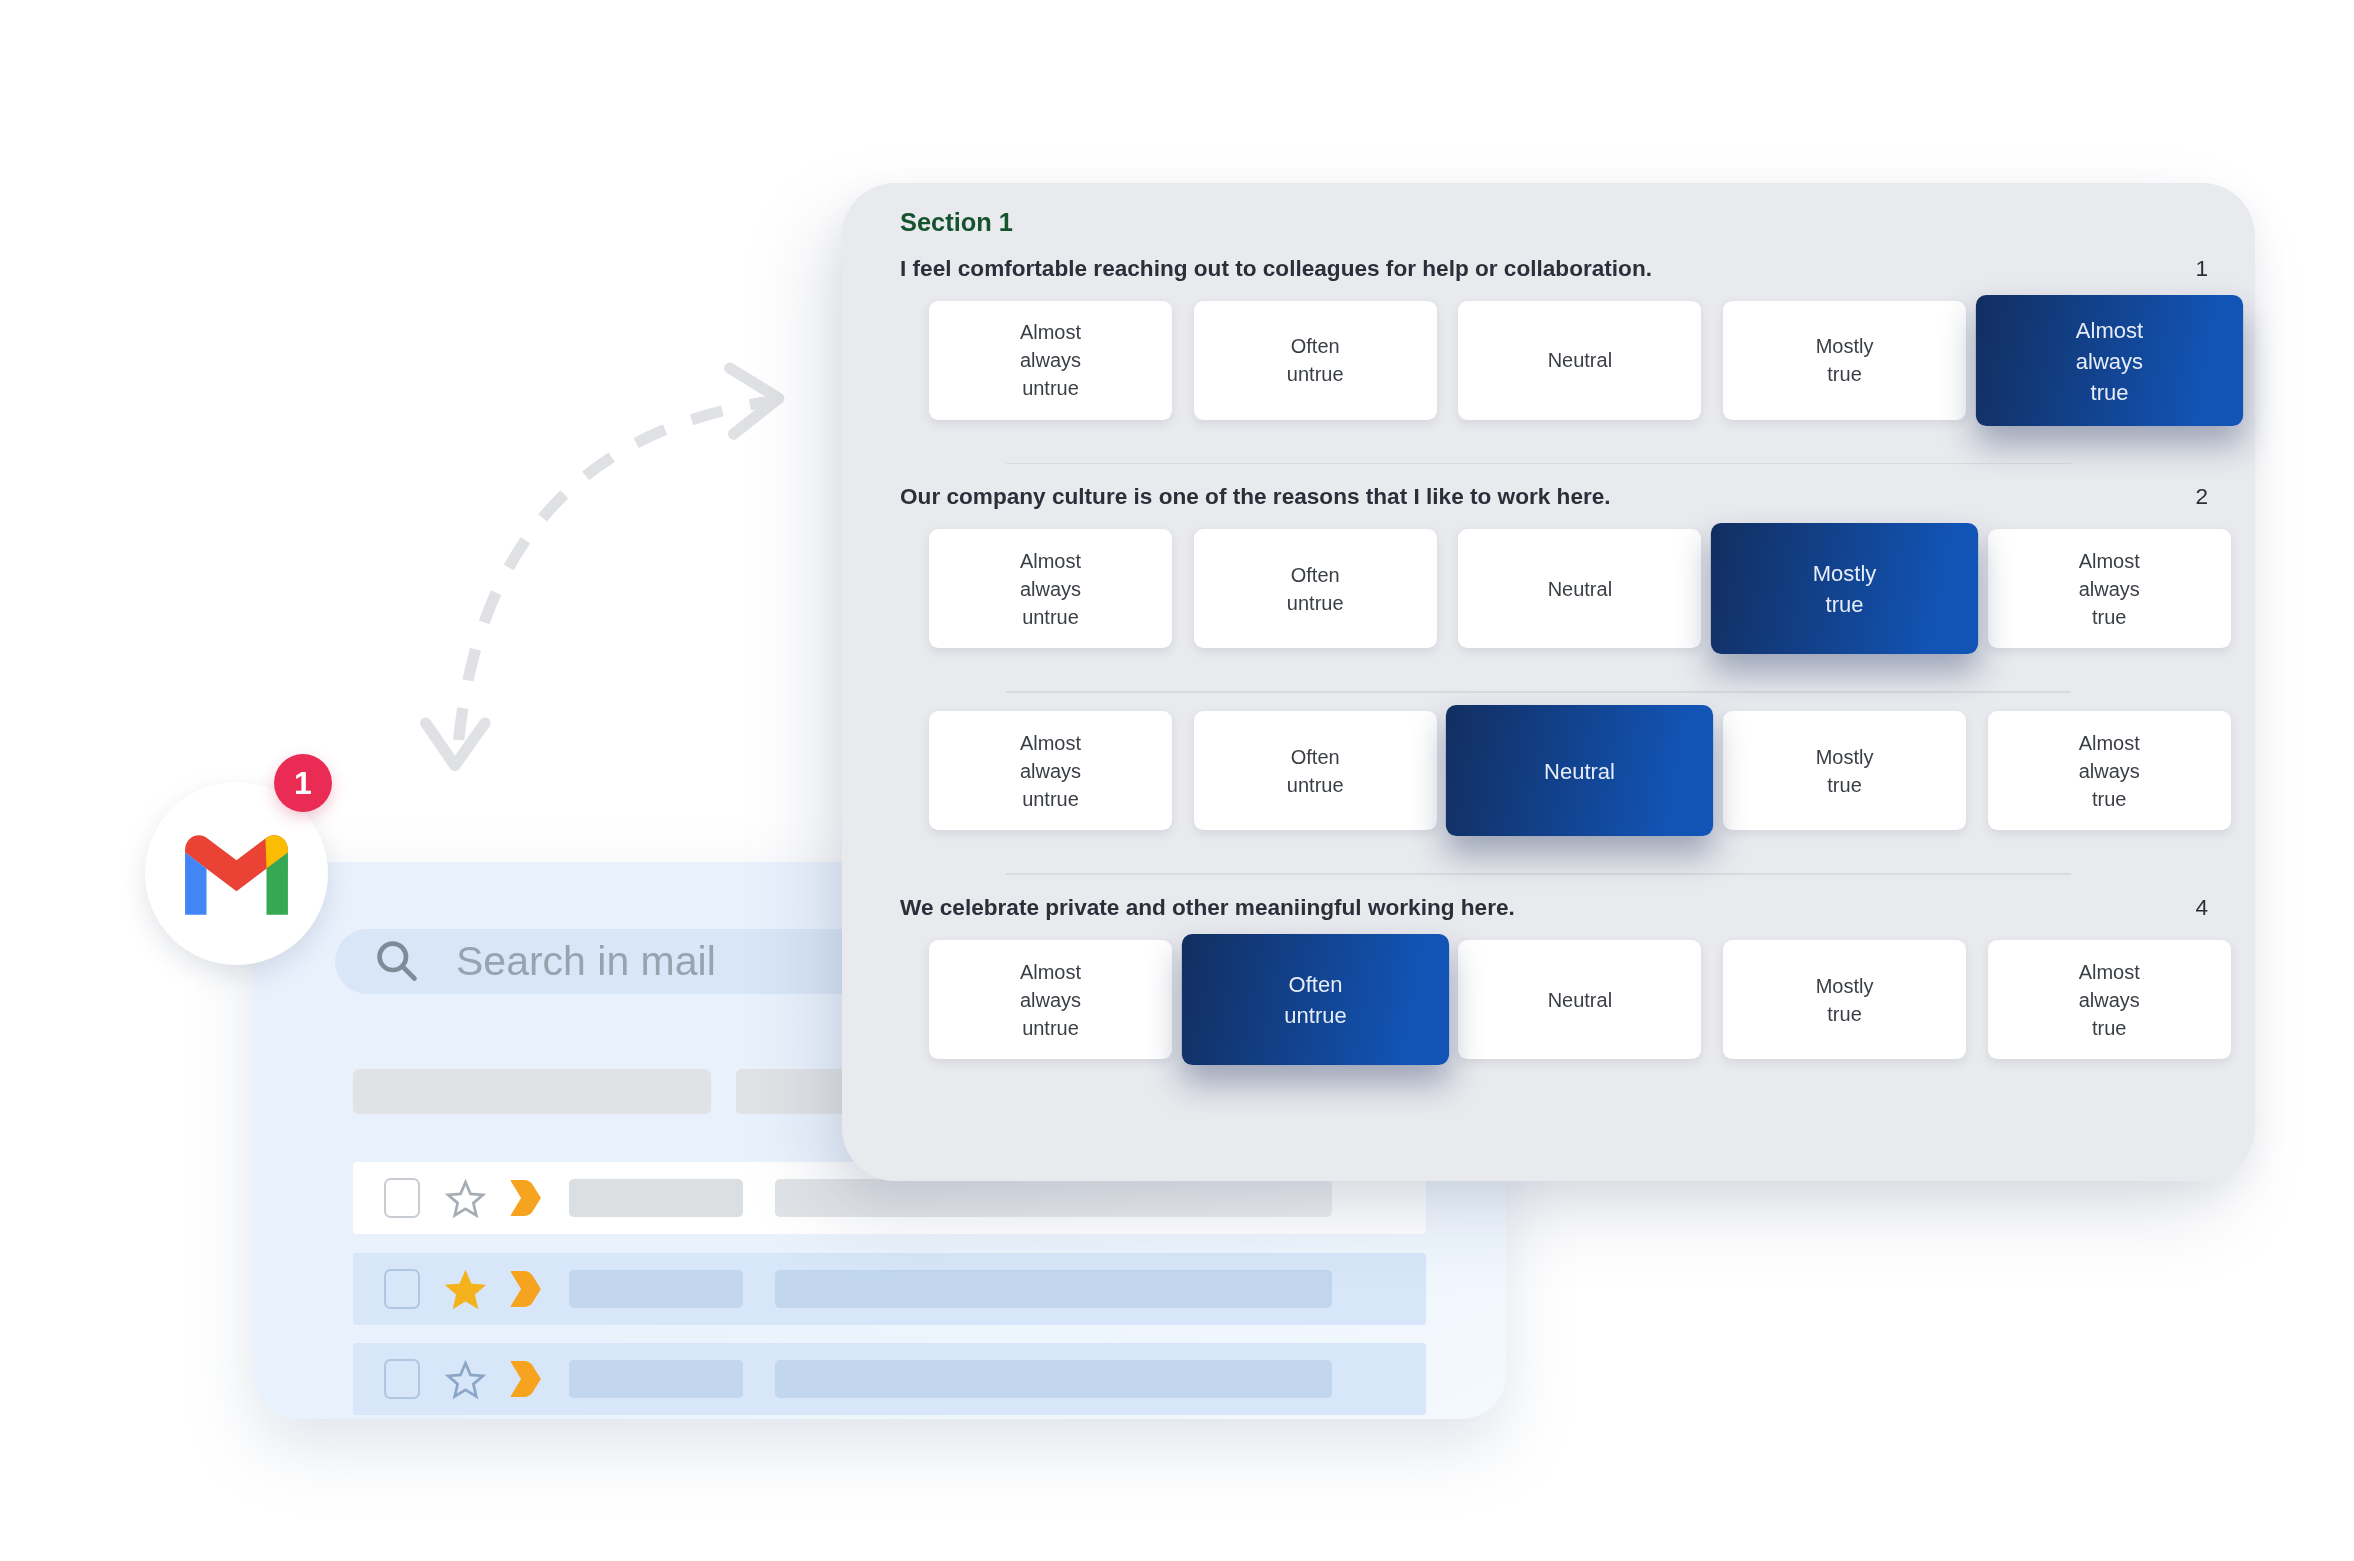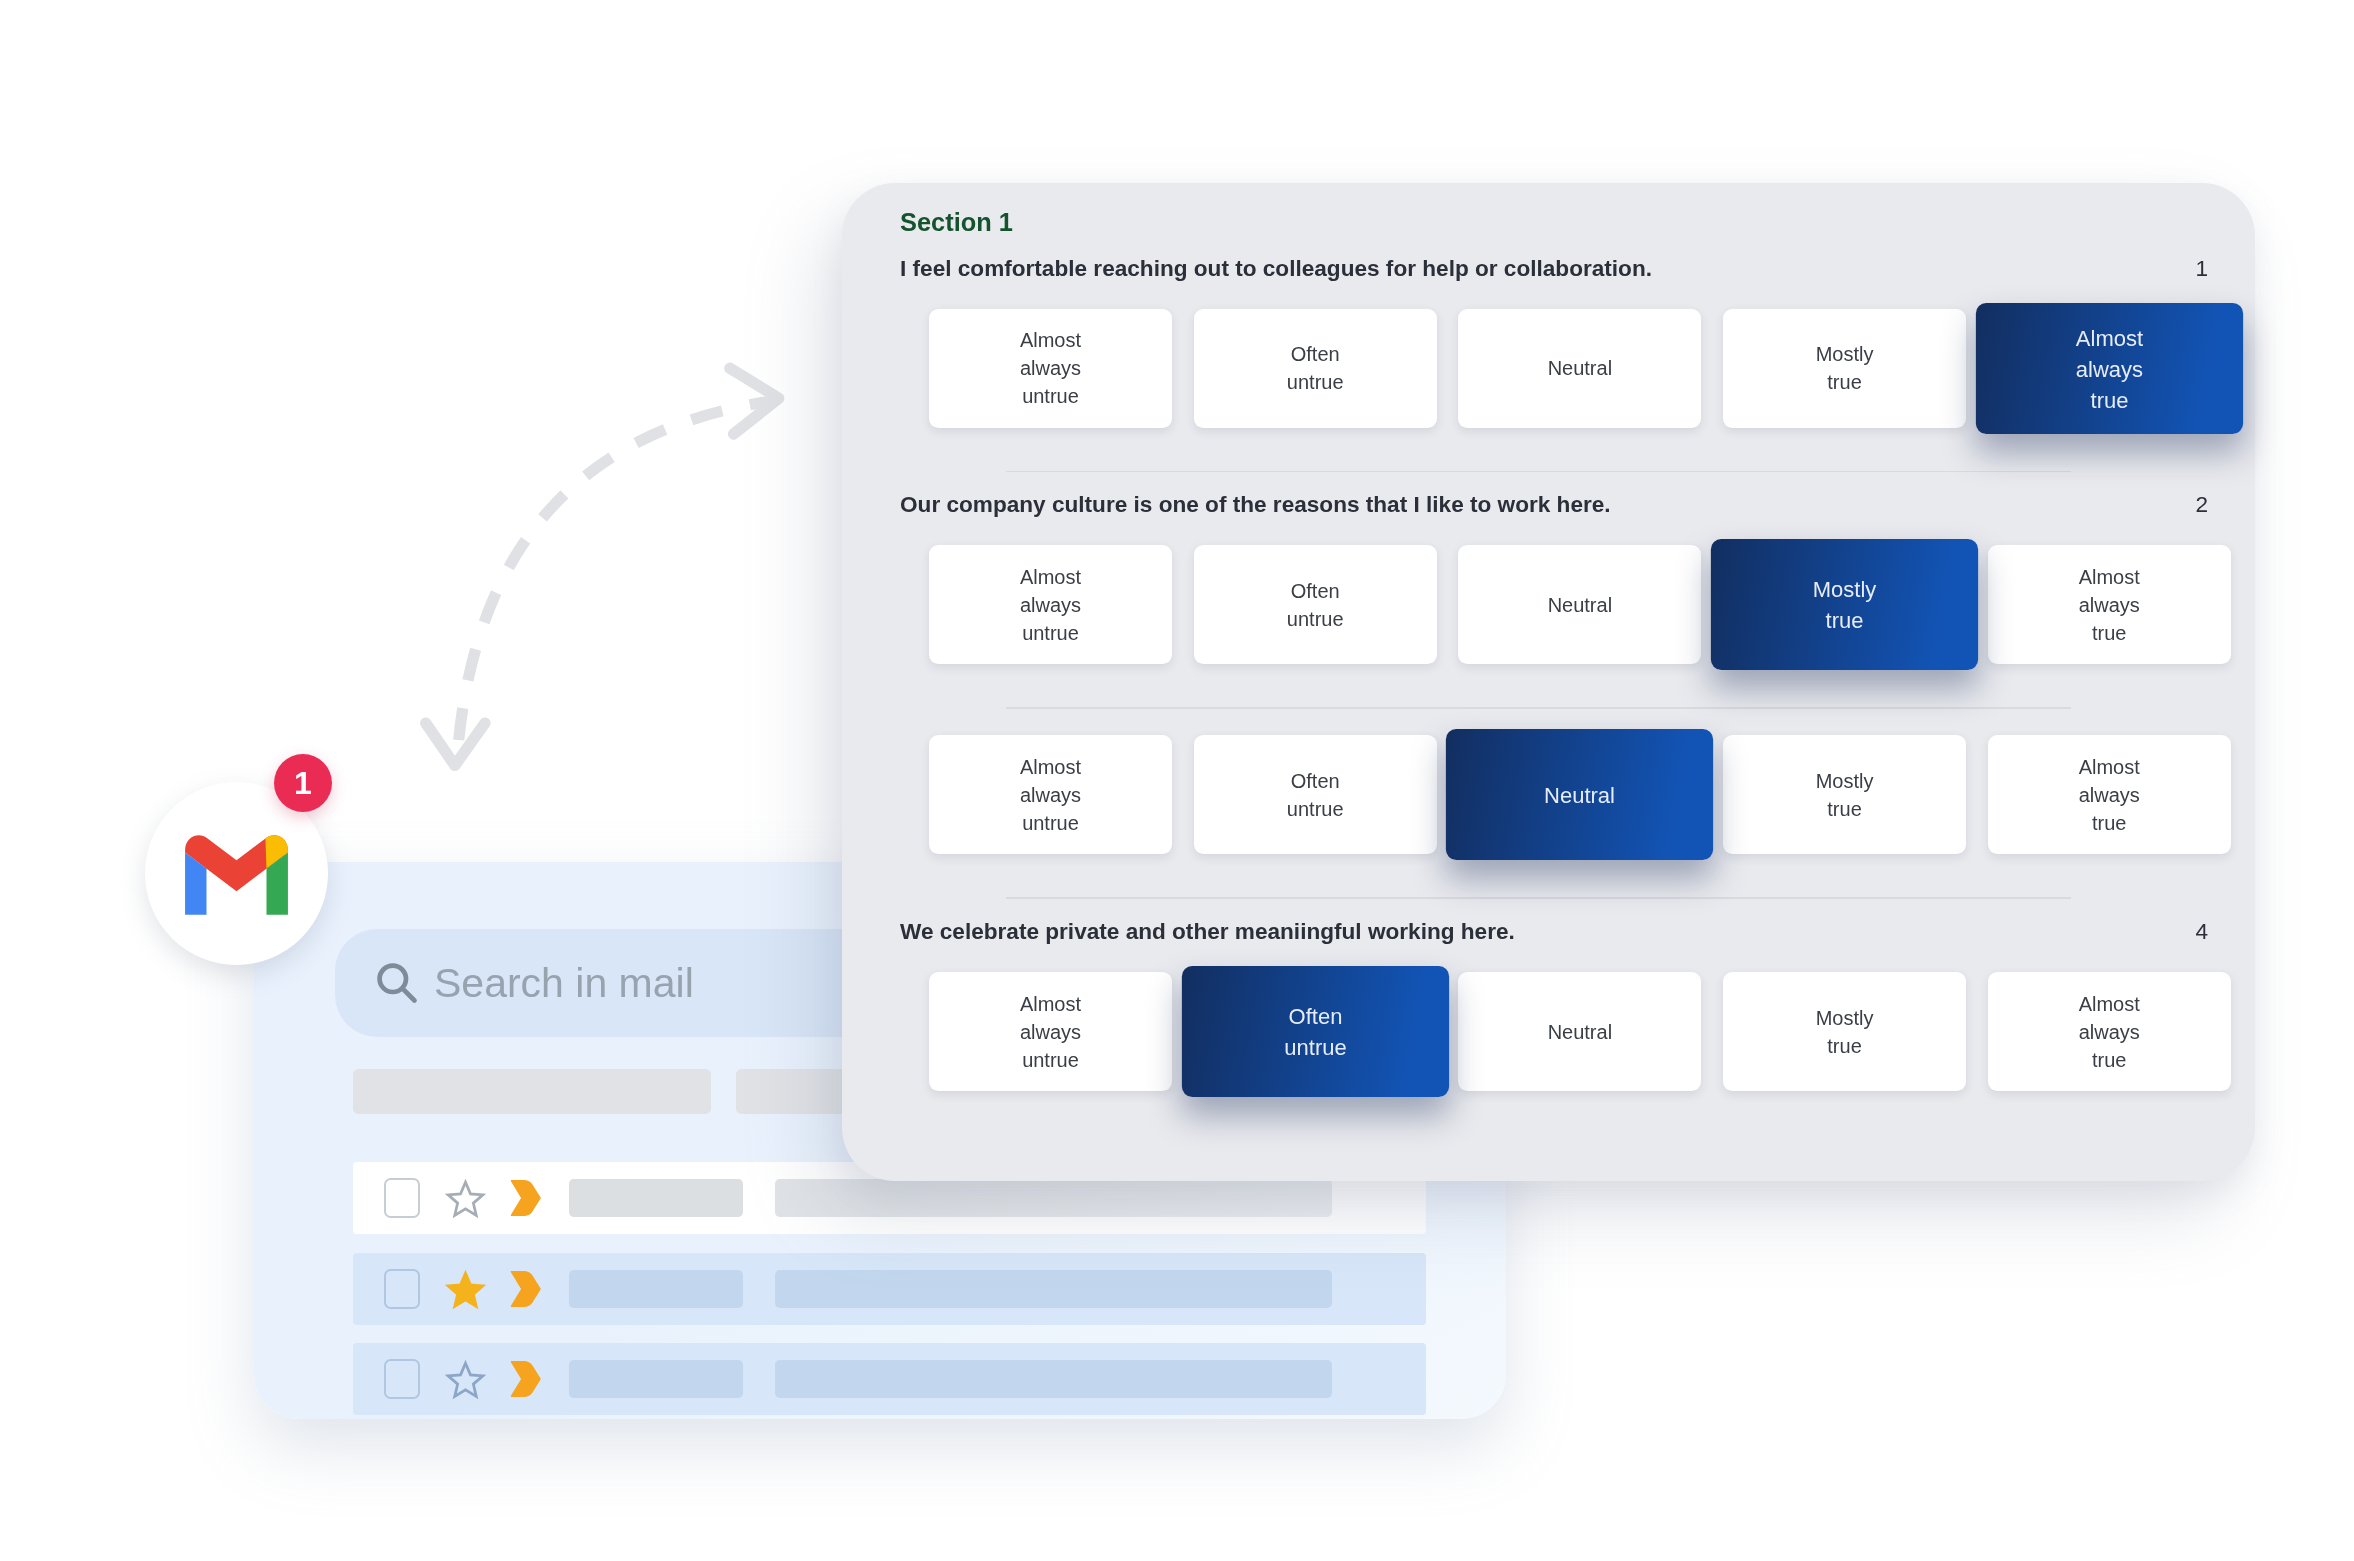--- a/index.html
+++ b/index.html
@@ -10,23 +10,23 @@
   
   .arrow-layer{position:absolute;left:0;top:0;width:2354px;height:1561px;pointer-events:none;}
   
   .gmail-card{
     position:absolute;left:254px;top:862px;width:1252px;height:557px;
     border-radius:45px;
     background:linear-gradient(155deg,#e8f1fc 0%,#e9f2fc 55%,#f4f9fe 100%);
     box-shadow:0 28px 66px rgba(130,150,180,0.25);
   }
   .search-pill{
-    position:absolute;left:81px;top:67px;width:716px;height:108px;
+    position:absolute;left:81px;top:67px;width:716px;height:65px;
     border-radius:42px;background:#d8e6f7;display:flex;align-items:center;
-    padding-left:38px;box-sizing:border-box;gap:10px;
+    padding-left:38px;box-sizing:border-box;gap:32px;
   }
   .search-input{
     background:transparent;border:none;outline:none;
     font-family:"Liberation Sans",sans-serif;font-size:41px;color:#8d99a5;width:490px;
   }
   .search-input::placeholder{color:#97a3af;opacity:1;}
   .hdr-bar{position:absolute;height:45px;border-radius:5.6px;background:#e0e2e5;top:207px;}
   .hdr-bar.b1{left:99px;width:358px;}
   .hdr-bar.b2{left:482px;width:603px;}
   .mail-row{
@@ -64,21 +64,21 @@
     padding:22.6px 47px 0 58px;
     box-shadow:-26px 36px 75px rgba(120,130,155,0.20),0 13px 32px rgba(120,130,155,0.12);
   }
   .section-title{font-size:25.4px;font-weight:700;color:#14532d;line-height:32px;}
   .q-head{
     display:flex;justify-content:space-between;align-items:baseline;
     font-size:22.6px;font-weight:600;color:#2b2f39;line-height:28px;margin-top:19px;
   }
   .q-head.first{margin-top:17px;text-align:right;}
   .q-num{font-weight:500;color:#2b2f39;}
-  .options{display:flex;gap:21.7px;margin-top:26px;padding-left:29px;}
+  .options{display:flex;gap:21.7px;margin-top:18px;padding-left:29px;}
   .option{
     width:243px;height:119px;background:#ffffff;border-radius:9.4px;
     box-shadow:0 3.8px 9.4px rgba(40,50,70,0.10);
     display:grid;place-items:center;text-align:center;
     font-size:20px;color:#3a3e45;line-height:1.4;white-space:pre-line;
     flex:none;cursor:pointer;
   }
   .option.selected{
     background:linear-gradient(100deg,#122e60 0%,#1254b5 85%);
     color:#e7edf8;transform:scale(1.10);z-index:2;position:relative;

